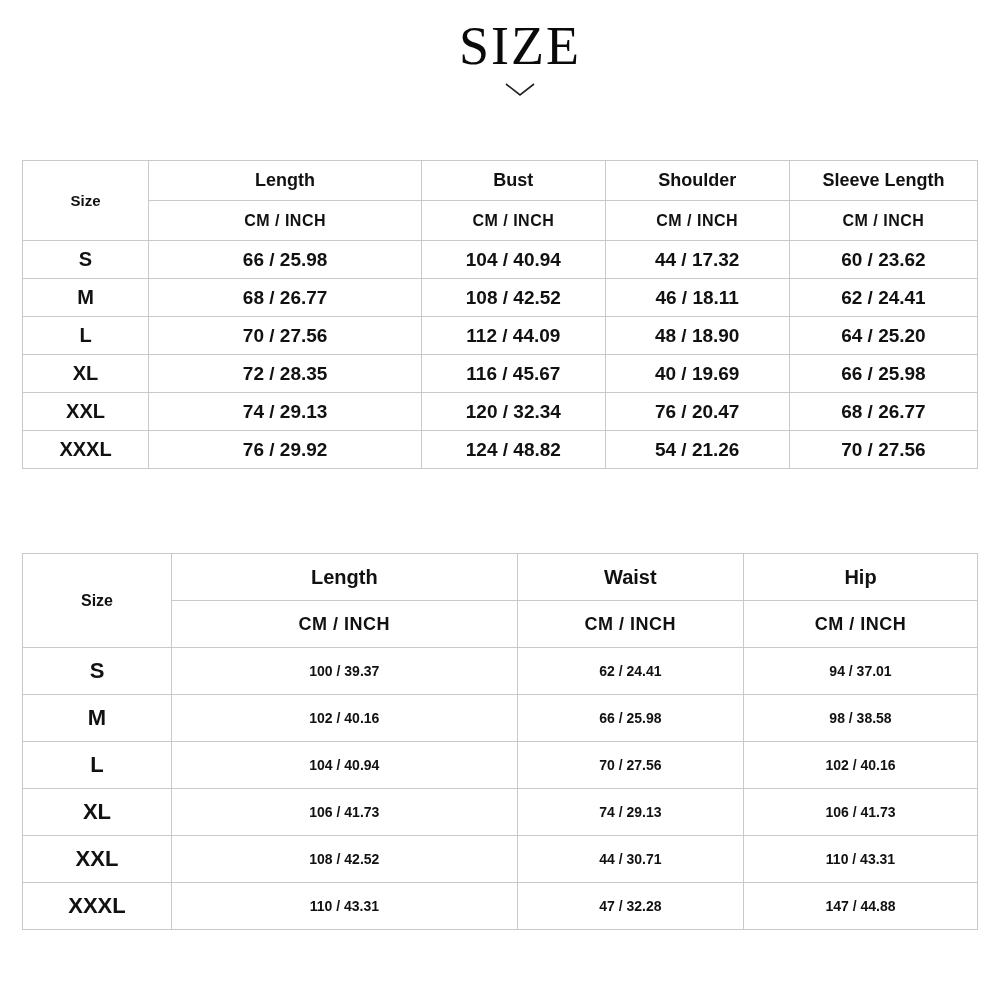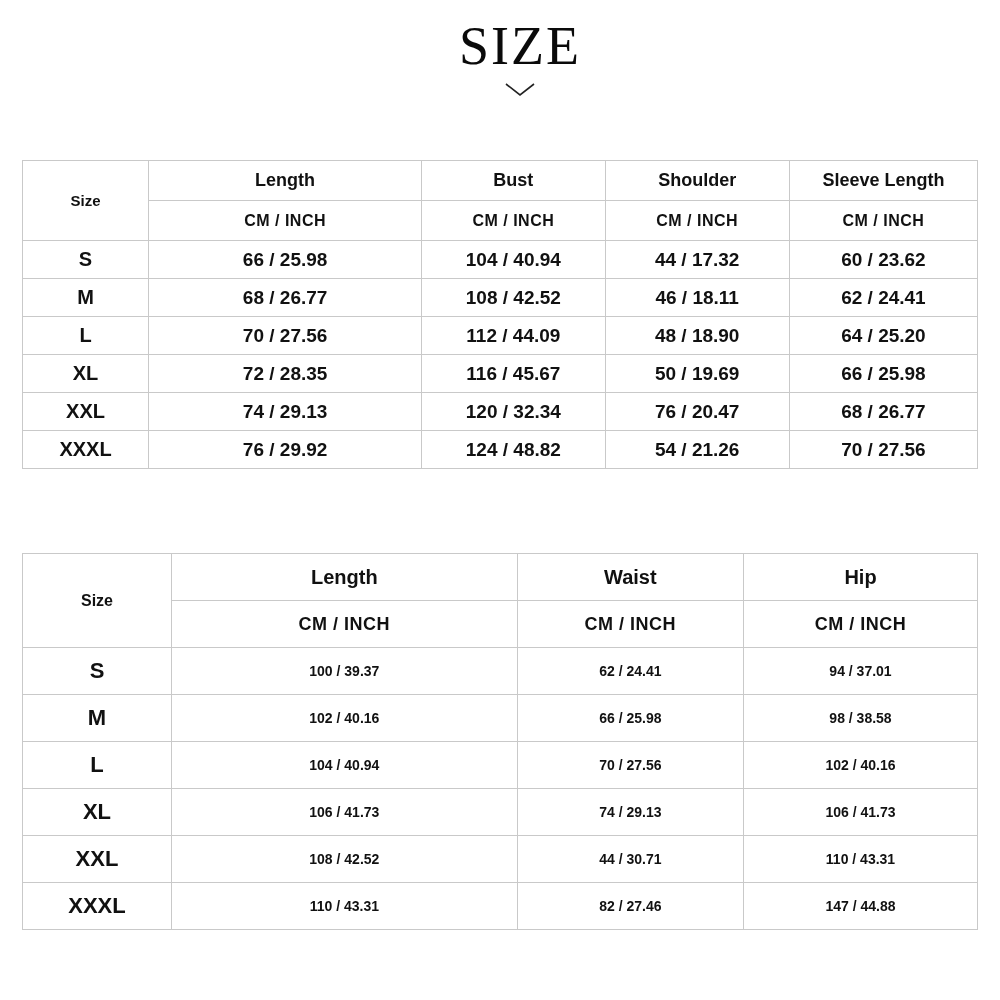--- a/index.html
+++ b/index.html
@@ -141,21 +141,21 @@
           <td class="size-cell">L</td>
           <td class="val-cell">70 / 27.56</td>
           <td class="val-cell">112 / 44.09</td>
           <td class="val-cell">48 / 18.90</td>
           <td class="val-cell">64 / 25.20</td>
         </tr>
         <tr>
           <td class="size-cell">XL</td>
           <td class="val-cell">72 / 28.35</td>
           <td class="val-cell">116 / 45.67</td>
-          <td class="val-cell">50 / 19.69</td>
+          <td class="val-cell">40 / 19.69</td>
           <td class="val-cell">66 / 25.98</td>
         </tr>
         <tr>
           <td class="size-cell">XXL</td>
           <td class="val-cell">74 / 29.13</td>
           <td class="val-cell">120 / 32.34</td>
           <td class="val-cell">76 / 20.47</td>
           <td class="val-cell">68 / 26.77</td>
         </tr>
         <tr>
@@ -216,20 +216,20 @@
         </tr>
         <tr>
           <td class="size-cell">XXL</td>
           <td class="val-cell">108 / 42.52</td>
           <td class="val-cell">44 / 30.71</td>
           <td class="val-cell">110 / 43.31</td>
         </tr>
         <tr>
           <td class="size-cell">XXXL</td>
           <td class="val-cell">110 / 43.31</td>
-          <td class="val-cell">82 / 27.46</td>
+          <td class="val-cell">47 / 32.28</td>
           <td class="val-cell">147 / 44.88</td>
         </tr>
       </tbody>
     </table>
   </div>
 
 </div>
 
 </body></html>

